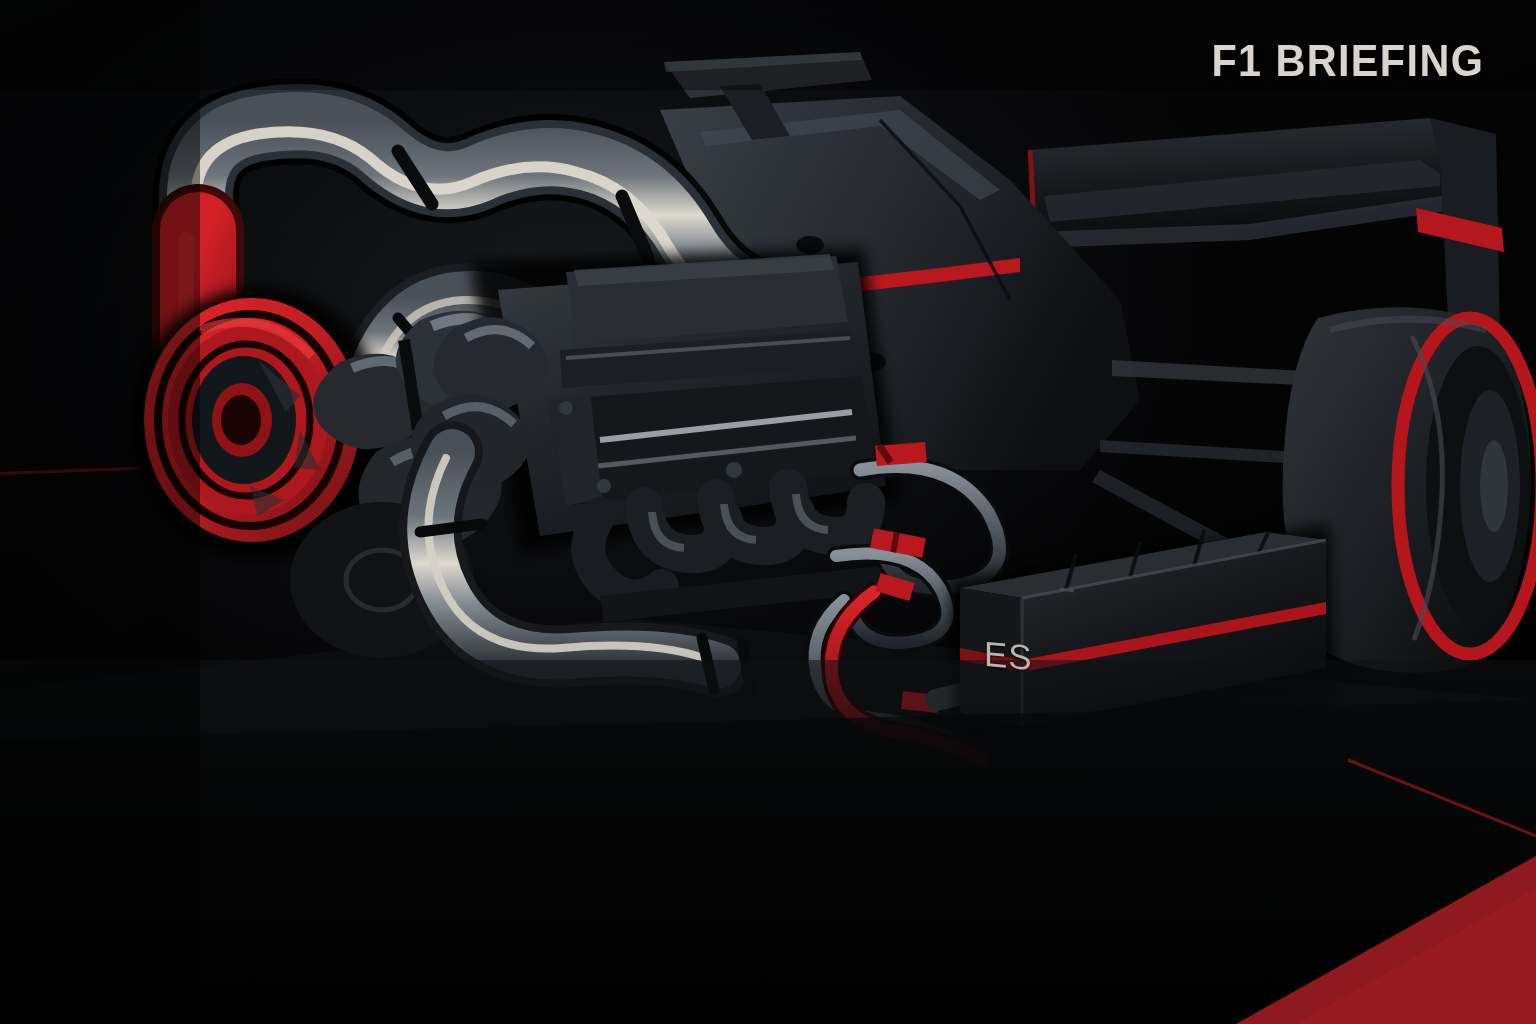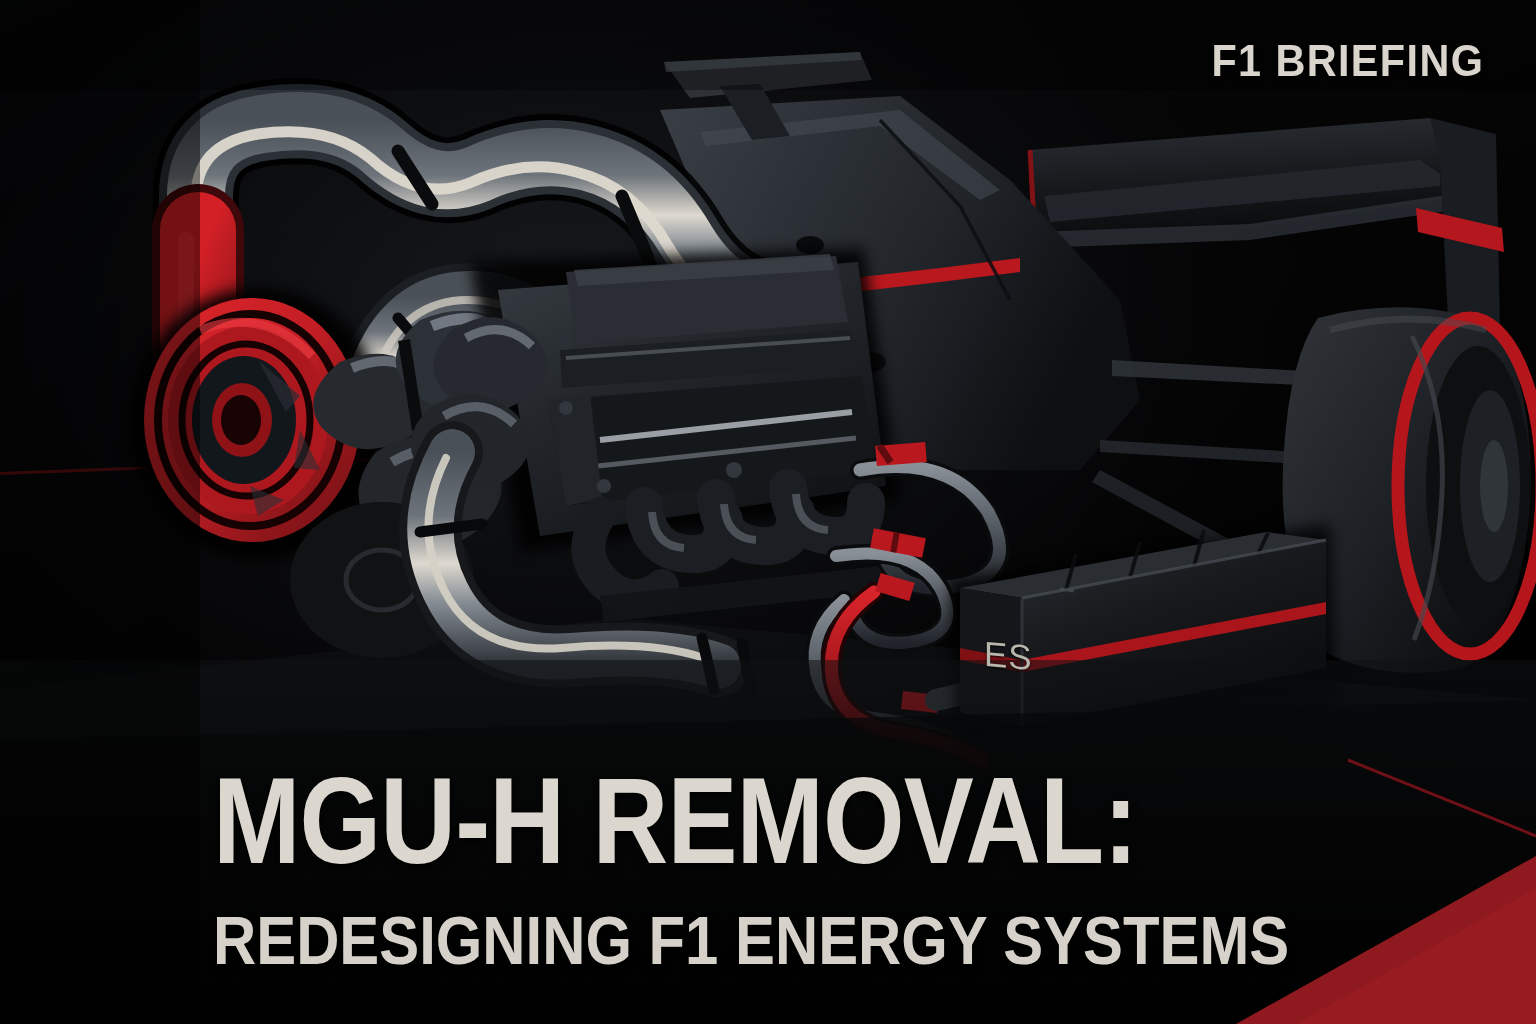--- a/index.html
+++ b/index.html
@@ -352,18 +352,14 @@
     <path d="M1348,760 L1536,836" stroke="#7a1318" stroke-width="3" opacity="0.9" fill="none"></path>
 
     <rect x="0" y="0" width="200" height="1024" fill="#000" opacity="0.45"></rect>
     <rect x="0" y="0" width="1536" height="90" fill="#000" opacity="0.35"></rect>
   </svg>
 
   <div class="kicker">F1 BRIEFING</div>
 
   <div class="es-label">ES</div>
 
-  <div class="title-block">
-    <div class="title">MGU-H REMOVAL:</div>
-    <div class="subtitle">REDESIGNING F1 ENERGY SYSTEMS</div>
-  </div>
 
 </div>
 
 </body></html>

